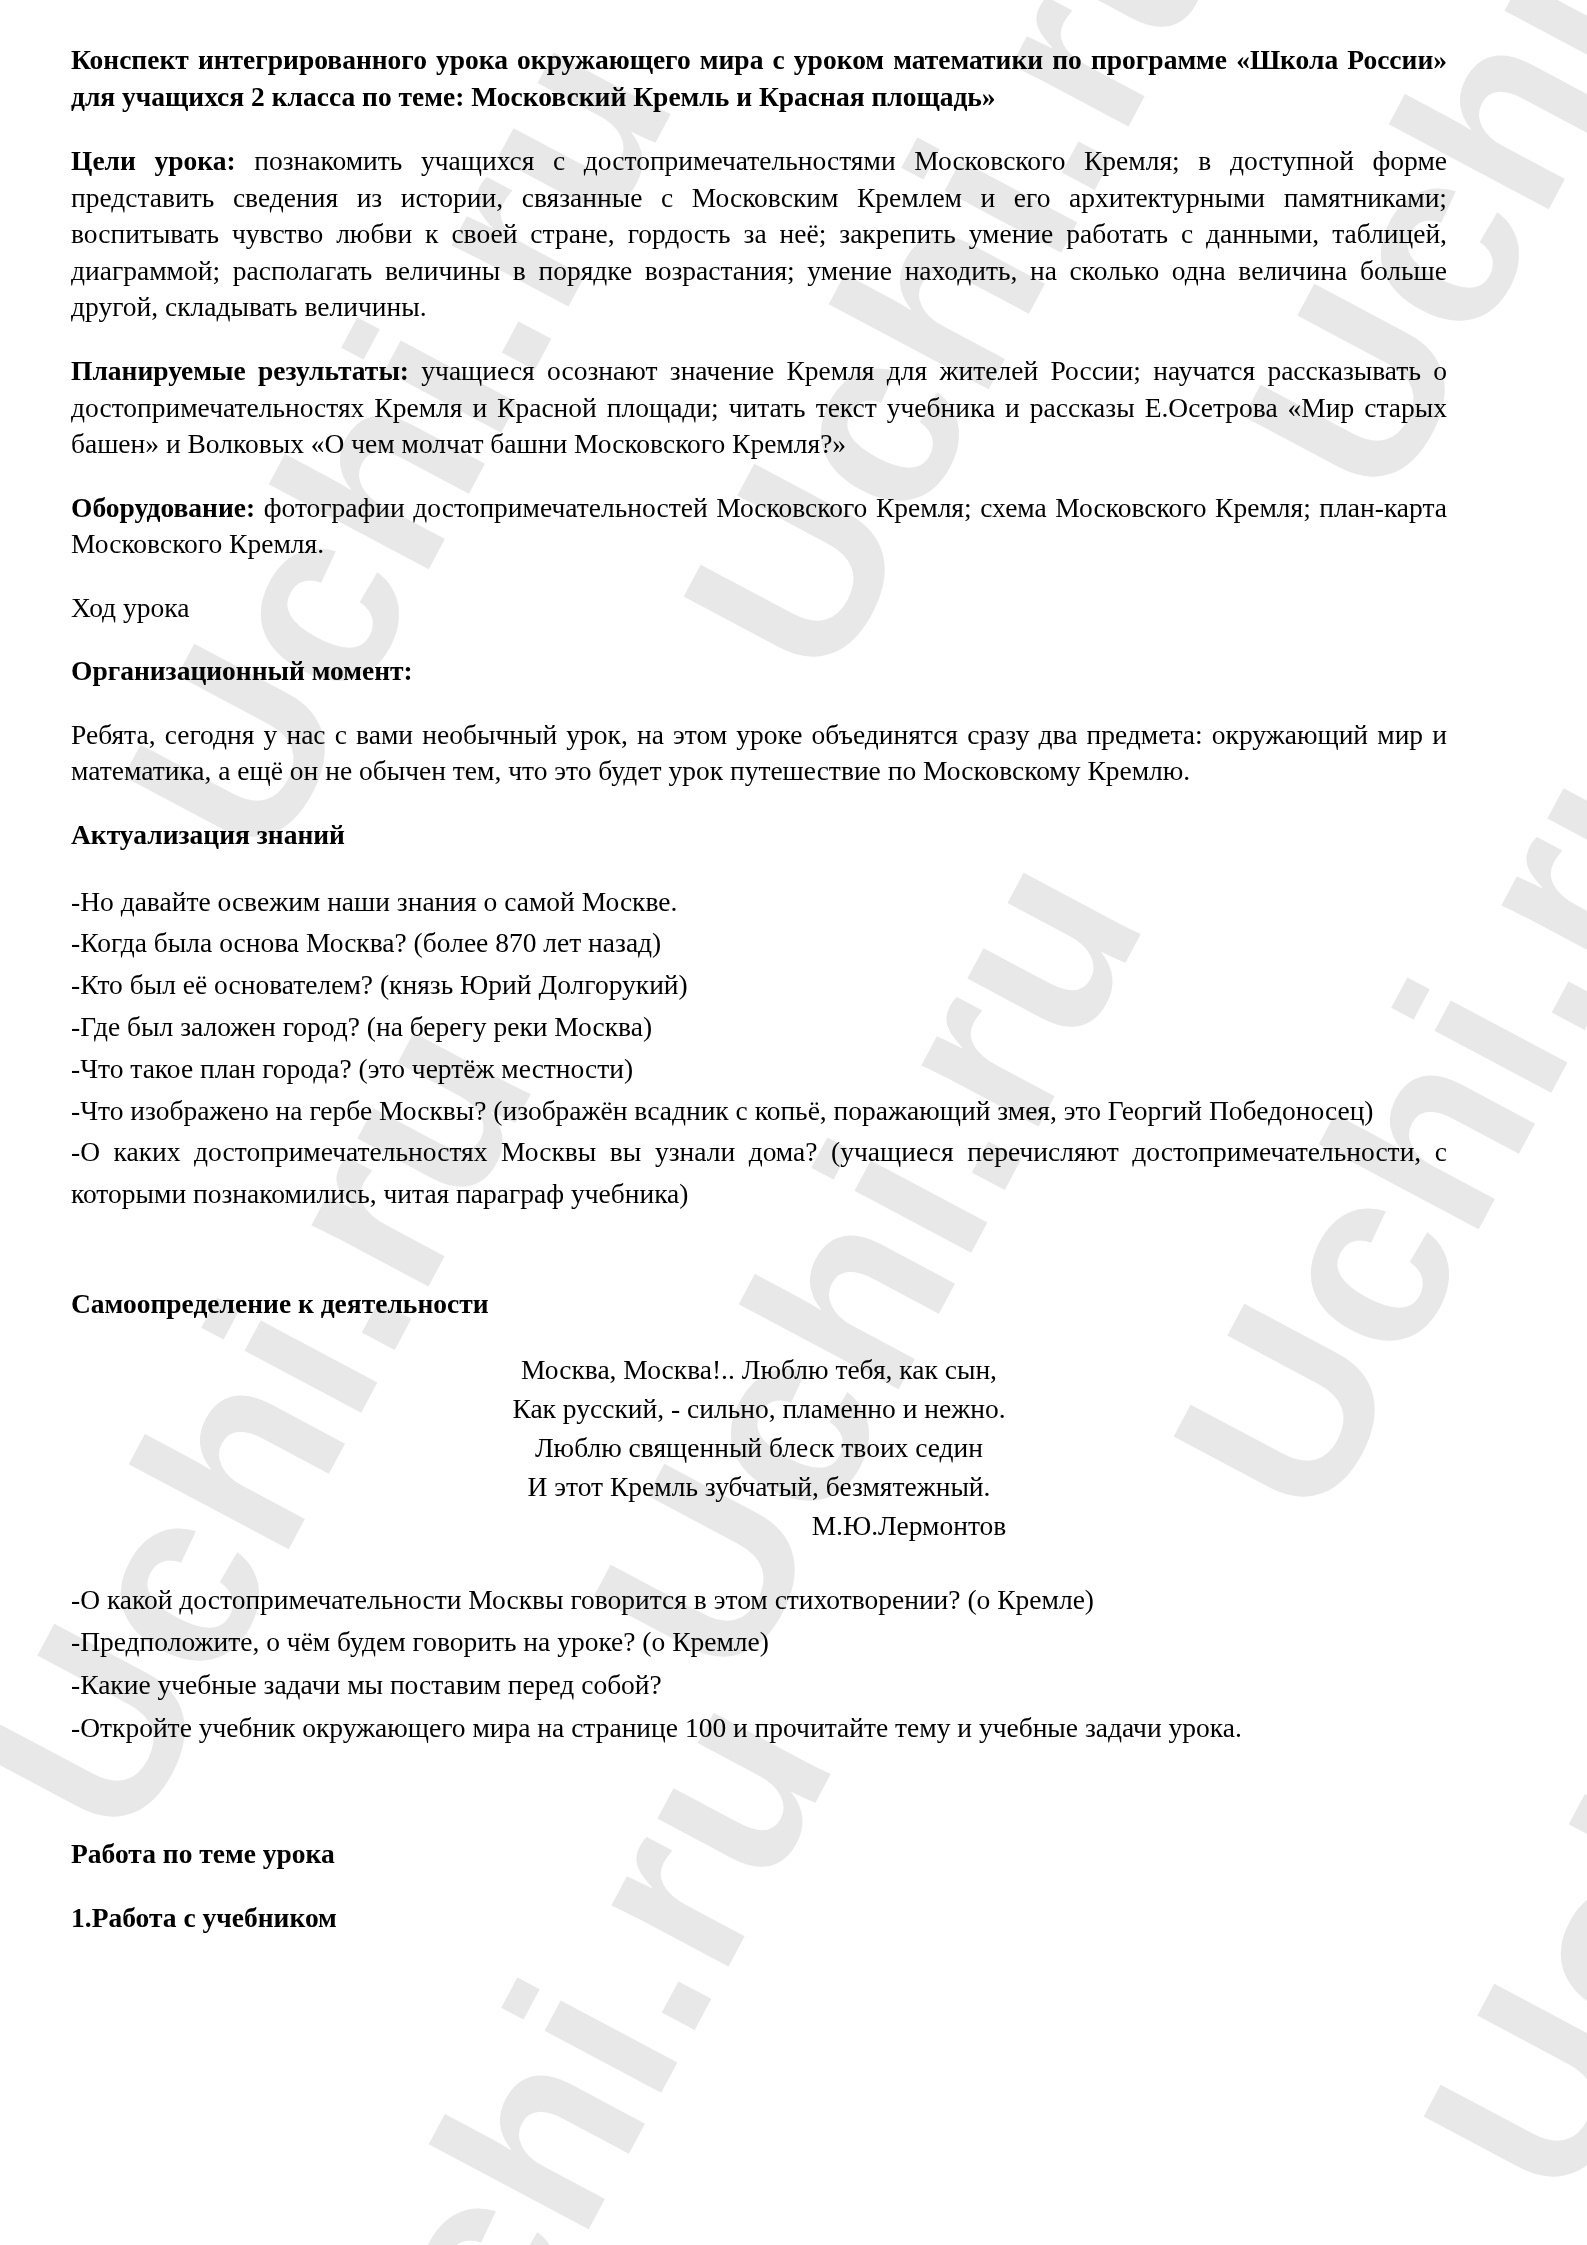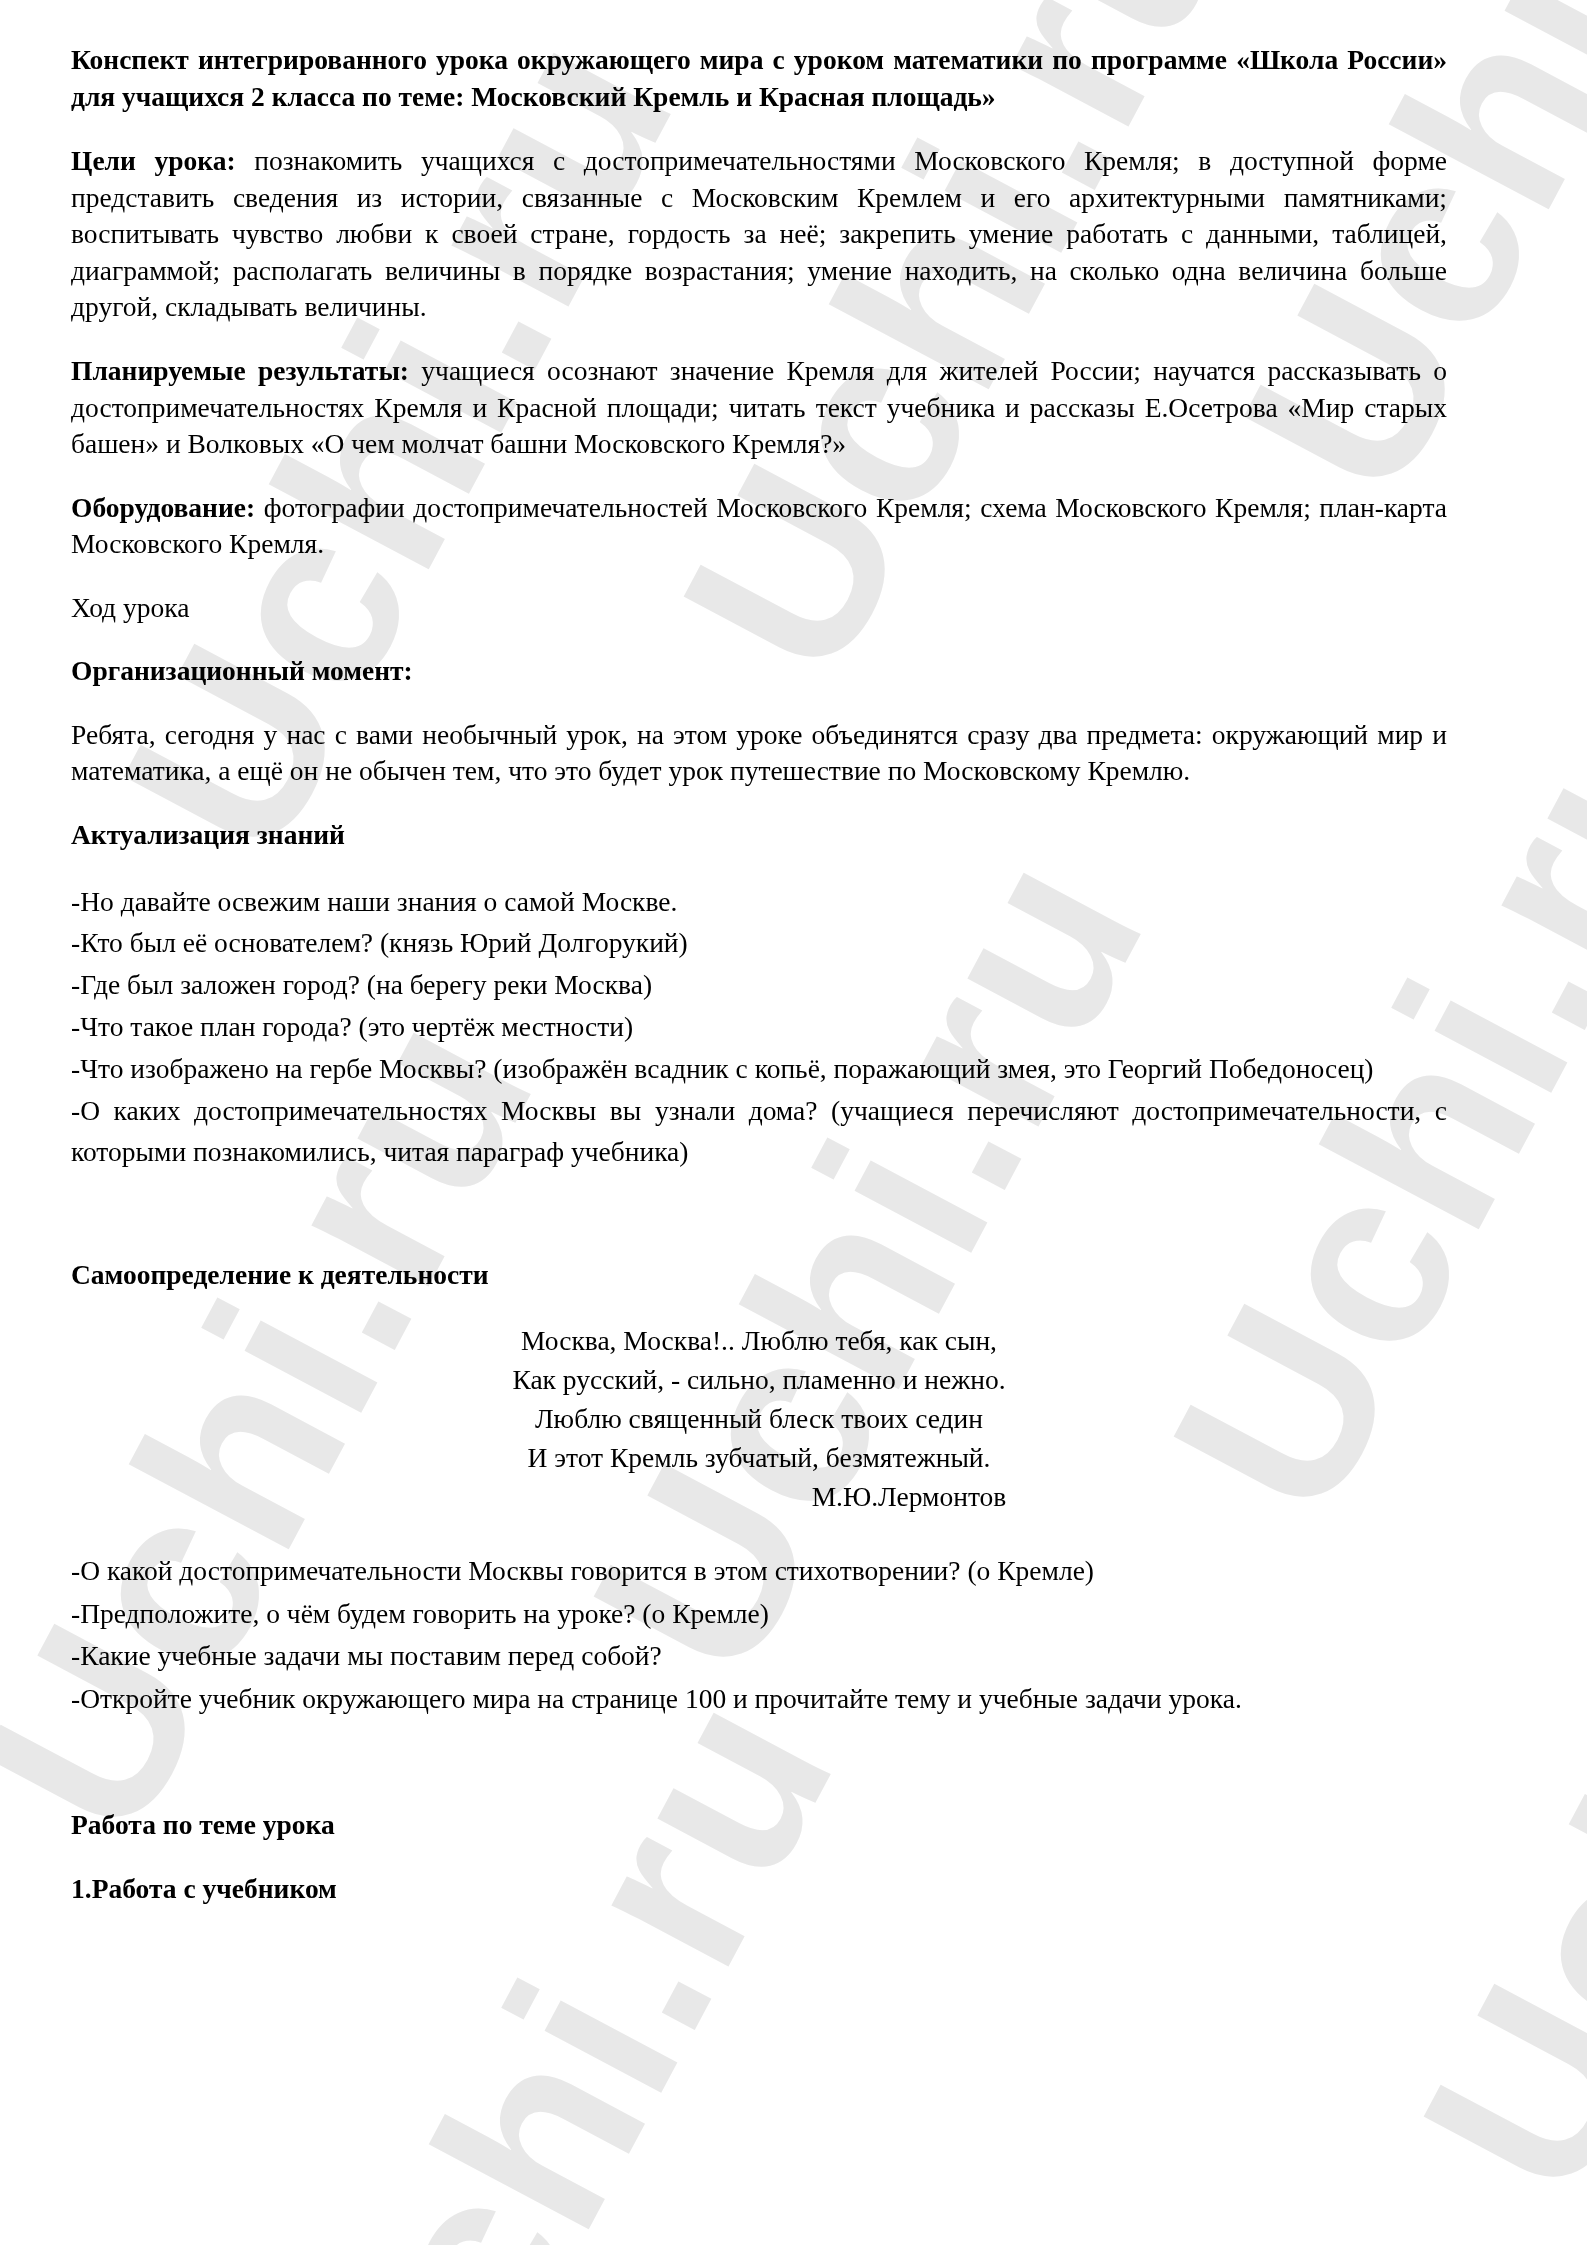--- a/index.html
+++ b/index.html
@@ -80,21 +80,21 @@
 
   .plain-line {
     font-size: 27.5px;
     line-height: 1.33;
     margin-bottom: 27px;
   }
 
   .lead { font-weight: 700; }
 
   .qa-list {
-    margin-bottom: 40px;
+    margin-bottom: 27px;
   }
   .qa-item {
     font-size: 27.5px;
     line-height: 1.52;
     text-align: justify;
     text-justify: inter-word;
   }
   .qa-item.nojust { text-align: left; }
   .spacer-md { height: 44px; }
   .spacer-lg { height: 60px; }
@@ -149,20 +149,21 @@
     <p class="plain-line">Ход урока</p>
 
     <h2 class="heading">Организационный момент:</h2>
 
     <p class="para">Ребята, сегодня у нас с вами необычный урок, на этом уроке объединятся сразу два предмета: окружающий мир и математика, а ещё он не обычен тем, что это будет урок путешествие по Московскому Кремлю.</p>
 
     <h2 class="heading">Актуализация знаний</h2>
 
     <div class="qa-list">
       <p class="qa-item nojust">-Но давайте освежим наши знания о самой Москве.</p>
+      <p class="qa-item nojust">-Когда была основа Москва? (более 870 лет назад)</p>
       <p class="qa-item nojust">-Кто был её основателем? (князь Юрий Долгорукий)</p>
       <p class="qa-item nojust">-Где был заложен город? (на берегу реки Москва)</p>
       <p class="qa-item nojust">-Что такое план города? (это чертёж местности)</p>
       <p class="qa-item">-Что изображено на гербе Москвы? (изображён всадник с копьё, поражающий змея, это Георгий Победоносец)</p>
       <p class="qa-item">-О каких достопримечательностях Москвы вы узнали дома? (учащиеся перечисляют достопримечательности, с которыми познакомились, читая параграф учебника)</p>
     </div>
 
     <div class="spacer-md"></div>
 
     <h2 class="heading">Самоопределение к деятельности</h2>

